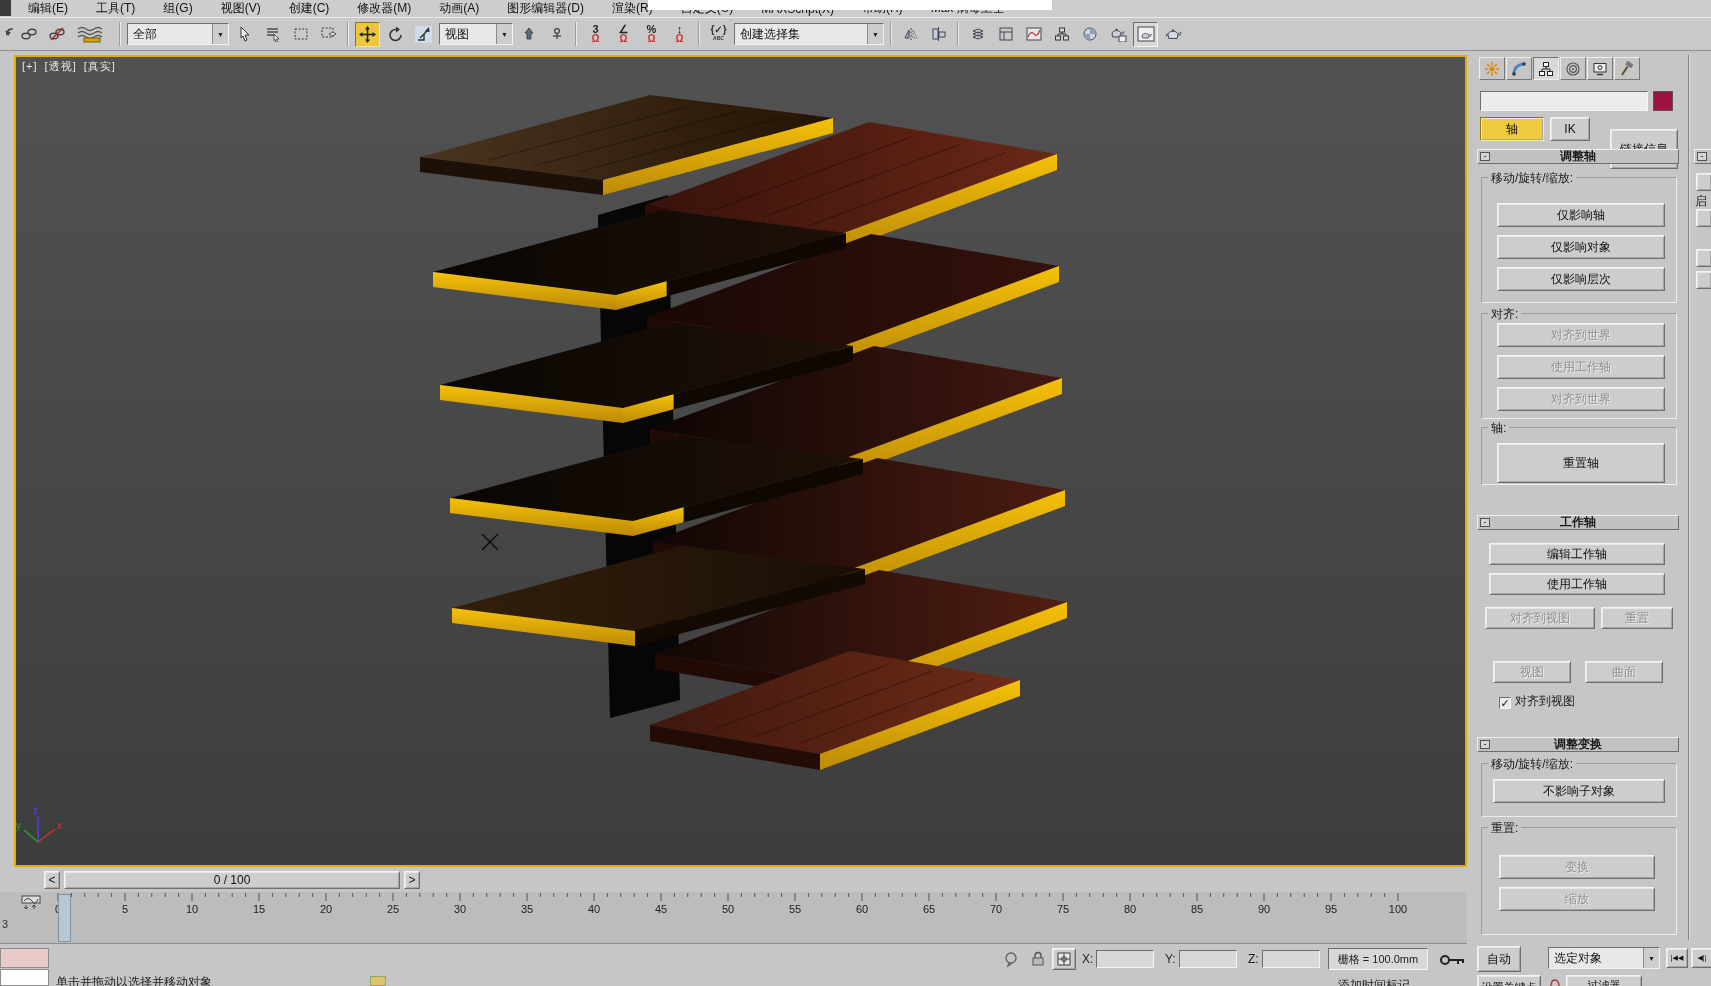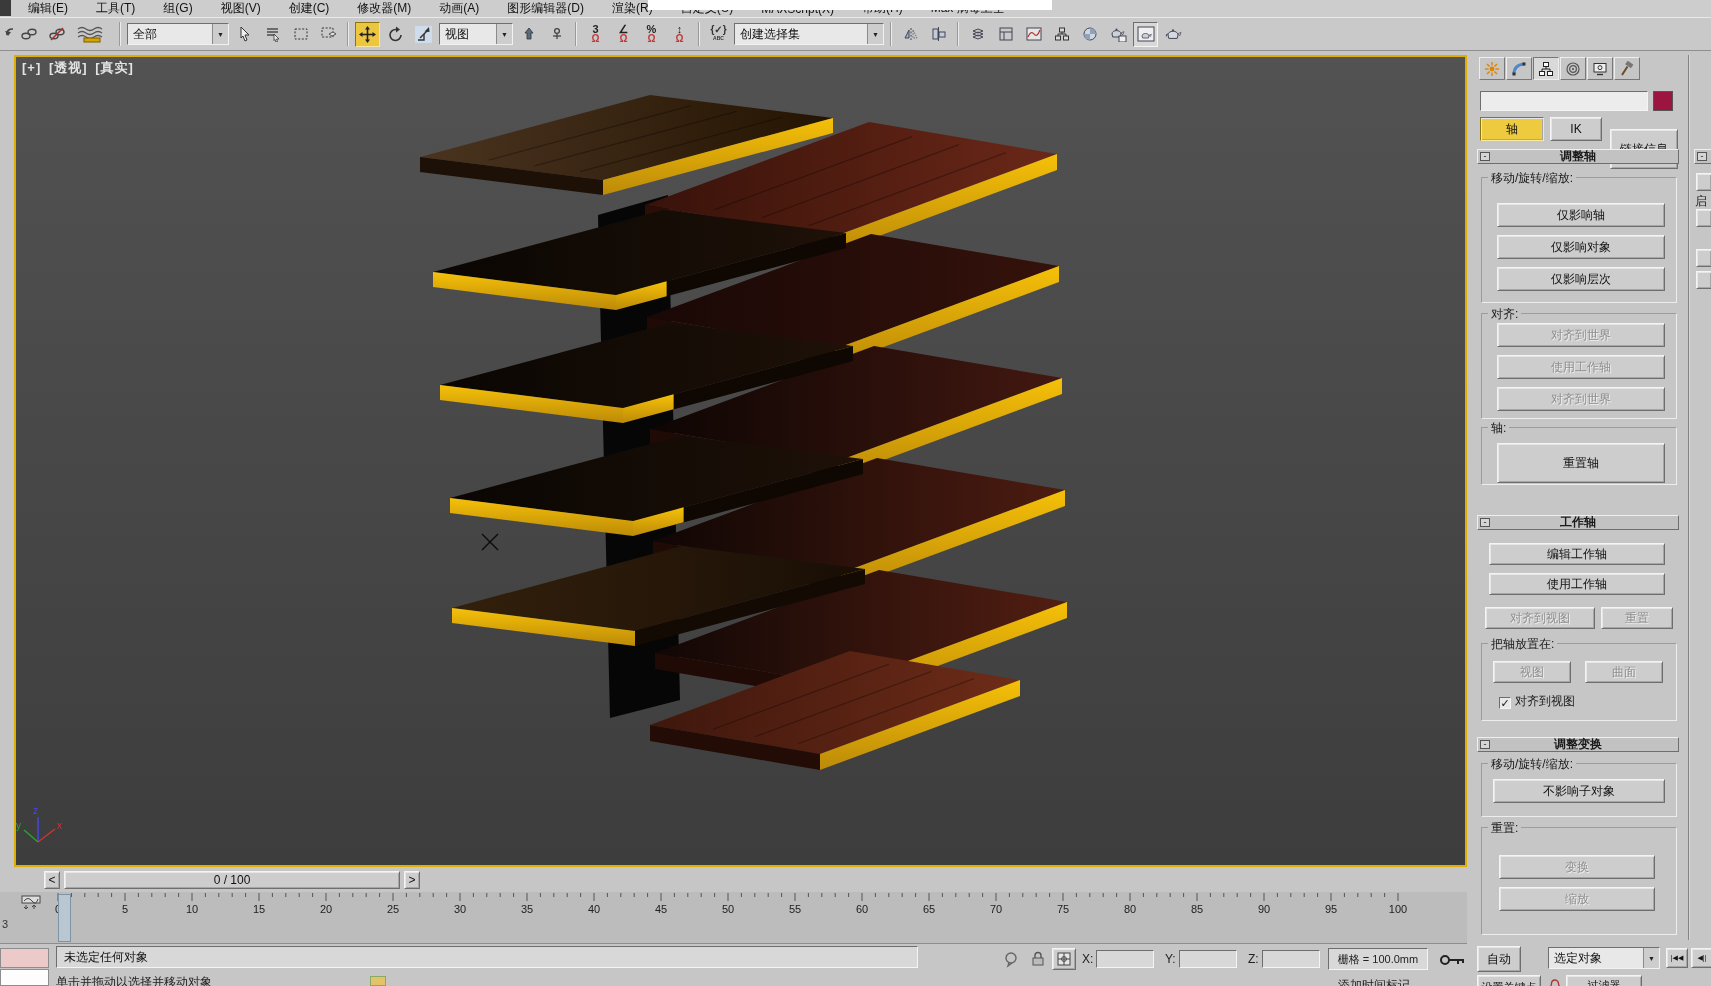--- a/index.html
+++ b/index.html
@@ -27,21 +27,21 @@
            display:flex; align-items:center; font-size:12px; color:#111; }
   .tdrop .txt { flex:1; padding-left:5px; white-space:nowrap; overflow:hidden;font-family:Liberation Mono, monospace; }
   .tdrop .arr { width:16px; height:100%; background:#cdcdcd; border-left:1px solid #8a8a8a;
                 display:flex; align-items:center; justify-content:center; font-size:7px; color:#222; }
   .snaptxt { font-size:11px; font-weight:bold; color:#222; line-height:9px; text-align:center; }
   .snaptxt .mag { color:#c23a3a; font-size:10px; display:block; }
 
   
   .vpframe { position:absolute; left:14px; top:55px; width:1453px; height:812px;
              border:2px solid #dfae02; background:linear-gradient(#525252,#3d3d3d); }
-  .vplabel { position:absolute; left:22px; top:59px; font-size:13px; color:#e4e4e4; letter-spacing:1px; z-index:3;font-weight:bold; }
+  .vplabel { position:absolute; left:22px; top:59px; font-size:11px; color:#e4e4e4; letter-spacing:1px; z-index:3; }
   .vplabel span { margin-right:3px; cursor:default; }
 
   
   .b3d { background:#cdcdcd; border:1px solid; border-color:#f4f4f4 #6e6e6e #6e6e6e #f4f4f4;
          box-shadow:inset 1px 1px 0 #e6e6e6, inset -1px -1px 0 #a6a6a6;
          font-size:12px; color:#111; display:flex; align-items:center; justify-content:center; cursor:default; }
   .sunk { background:#d8d8d8; border:1px solid; border-color:#6e6e6e #f4f4f4 #f4f4f4 #6e6e6e; }
   .dis { color:#8f8f8f !important; text-shadow:1px 1px 0 #efefef; }
   .ruler { position:absolute; left:0; top:892px; width:1460px; height:26px; }
   .trackarea { position:absolute; left:0; top:892px; width:1467px; height:52px; background:#bcbcbc; border-bottom:1px solid #8d8d8d; }
@@ -541,21 +541,20 @@
       <line x1="1384.6000000000001" x2="1384.6000000000001" y1="1" y2="5" stroke="#555"></line>
       <line x1="1398" x2="1398" y1="1" y2="9" stroke="#555"></line>
       <text x="1398" y="21" text-anchor="middle" font-size="11" fill="#222" font-family="Liberation Sans, sans-serif">100</text>
     </svg>
   <div class="frameind"></div>
 
   <div class="abs" style="left:2px;top:918px;font-size:11px;color:#333">3</div>
   <div class="minilisten-pink"></div>
   <div class="minilisten-white"></div>
 
-  <div class="statusrow sunk abs" style="left:56px;width:862px;height:22px;display:flex;align-items:center;padding-left:7px">未选定任何对象</div>
 
   <div class="abs" style="left:1002px;top:950px">
     <svg width="18" height="18">
         <circle cx="9" cy="8" r="5" fill="none" stroke="#666" stroke-width="1.4"></circle>
         <path d="M7 12.5 L6 16 L10 13" fill="none" stroke="#666" stroke-width="1.4"></path>
       </svg>
   </div>
   <div class="abs" style="left:1030px;top:950px">
     <svg width="16" height="18">
         <rect x="3" y="8" width="10" height="7" fill="#bbb" stroke="#555"></rect>
@@ -660,21 +659,21 @@
       <svg width="16" height="16">
           <rect x="7" y="1" width="7" height="4.4" fill="#777" transform="rotate(35 10 3)"></rect>
           <line x1="8.5" y1="5.5" x2="3" y2="14" stroke="#6b4a2b" stroke-width="2"></line>
         </svg>
     </div>
 
     <div class="sunk abs" style="left:7px;top:36px;width:168px;height:20px;background:#ececec"></div>
     <div class="abs" style="left:180px;top:36px;width:20px;height:20px;background:#9c1440;border:1px solid #555"></div>
 
     <div class="b3d abs" style="left:7px;top:62px;width:64px;height:24px;background:#eecb3e;border-color:#8a7612 #f8e9a2 #f8e9a2 #8a7612">轴</div>
-    <div class="b3d abs" style="left:77px;top:62px;width:52px;height:24px">IK</div>
+    <div class="b3d abs" style="left:77px;top:62px;width:40px;height:24px">IK</div>
     <div class="b3d abs" style="left:137px;top:74px;width:68px;height:40px">链接信息</div>
 
     <div class="rollout" style="top:94px">
       <span class="minus">-</span>
       <span>调整轴</span>
     </div>
     <div class="group" style="left:8px;top:122px;width:196px;height:126px">
       <span class="legend">移动/旋转/缩放:</span>
     </div>
     <div class="b3d pbtn" style="left:24px;top:148px;width:168px;height:24px">仅影响轴</div>
@@ -695,23 +694,20 @@
 
     <div class="rollout" style="top:460px">
       <span class="minus">-</span>
       <span>工作轴</span>
     </div>
     <div class="b3d pbtn" style="left:16px;top:488px;width:176px;height:22px">编辑工作轴</div>
     <div class="b3d pbtn" style="left:16px;top:518px;width:176px;height:22px">使用工作轴</div>
     <div class="b3d pbtn dis" style="left:12px;top:552px;width:110px;height:22px">对齐到视图</div>
     <div class="b3d pbtn dis" style="left:128px;top:552px;width:72px;height:22px">重置</div>
 
-    <div class="group" style="left:8px;top:588px;width:196px;height:78px">
-      <span class="legend">把轴放置在:</span>
-    </div>
     <div class="b3d pbtn dis" style="left:20px;top:606px;width:78px;height:22px">视图</div>
     <div class="b3d pbtn dis" style="left:112px;top:606px;width:78px;height:22px">曲面</div>
     <div class="abs" style="left:26px;top:638px;font-size:12px;color:#1a1a1a">
       <span class="chk">✓</span><span>对齐到视图</span>
     </div>
 
     <div class="rollout" style="top:682px">
       <span class="minus">-</span>
       <span>调整变换</span>
     </div>

